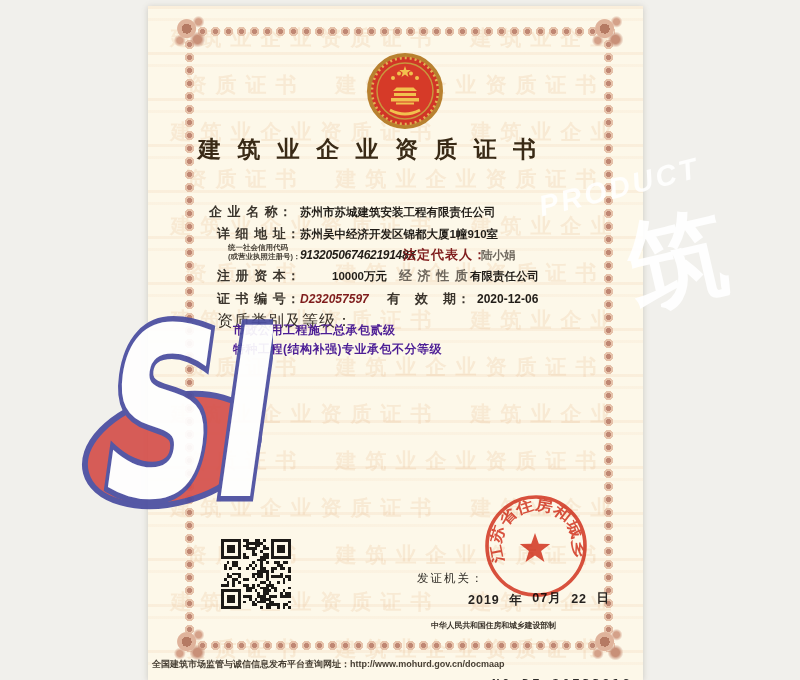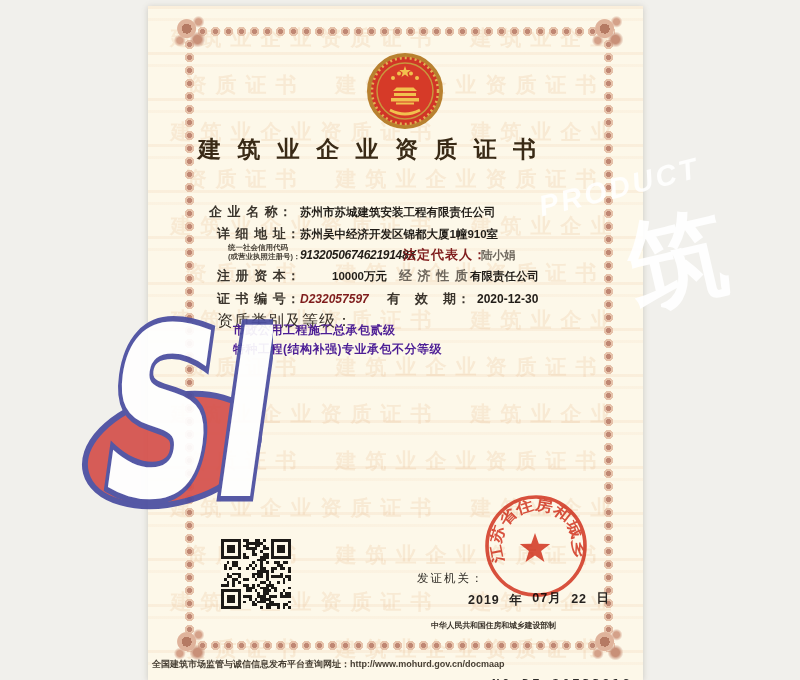--- a/index.html
+++ b/index.html
@@ -119,21 +119,21 @@
   <div class="abs z4 val faded" style="left:481px;top:248px;">陆小娟</div>
 
   <div class="abs z4 lbl" style="left:217px;top:267px;">注 册 资 本：</div>
   <div class="abs z4 val" style="left:284px;top:269px;margin-left:48px;">10000万元</div>
   <div class="abs z4 lbl faded" style="left:399px;top:267px;">经 济 性 质：</div>
   <div class="abs z4 val" style="left:470px;top:269px;">有限责任公司</div>
 
   <div class="abs z4 lbl" style="left:217px;top:290px;">证 书 编 号：</div>
   <div class="abs z4 val faded2" style="left:300px;top:292px;font-size:12px;font-style:italic;">D232057597</div>
   <div class="abs z4 lbl" style="left:387px;top:290px;">有　效　期：</div>
-  <div class="abs z4 val" style="left:477px;top:292px;font-size:12px;">2020-12-30</div>
+  <div class="abs z4 val" style="left:477px;top:292px;font-size:12px;">2020-12-06</div>
 
   <div class="abs z4 heading" style="left:217px;top:311px;">资质类别及等级：</div>
   <div class="abs z4 quals">
     <div>市政公用工程施工总承包贰级</div>
     <div>特种工程(结构补强)专业承包不分等级</div>
   </div>
 
   <svg class="abs qr" style="left:221px;top:539px;" width="70" height="70" viewBox="0 0 25 25" shape-rendering="crispEdges">
     <rect x="0" y="0" width="25" height="25" fill="#fdf8e9"></rect>
     <g id="qr-cells" fill="#1c1a17">

